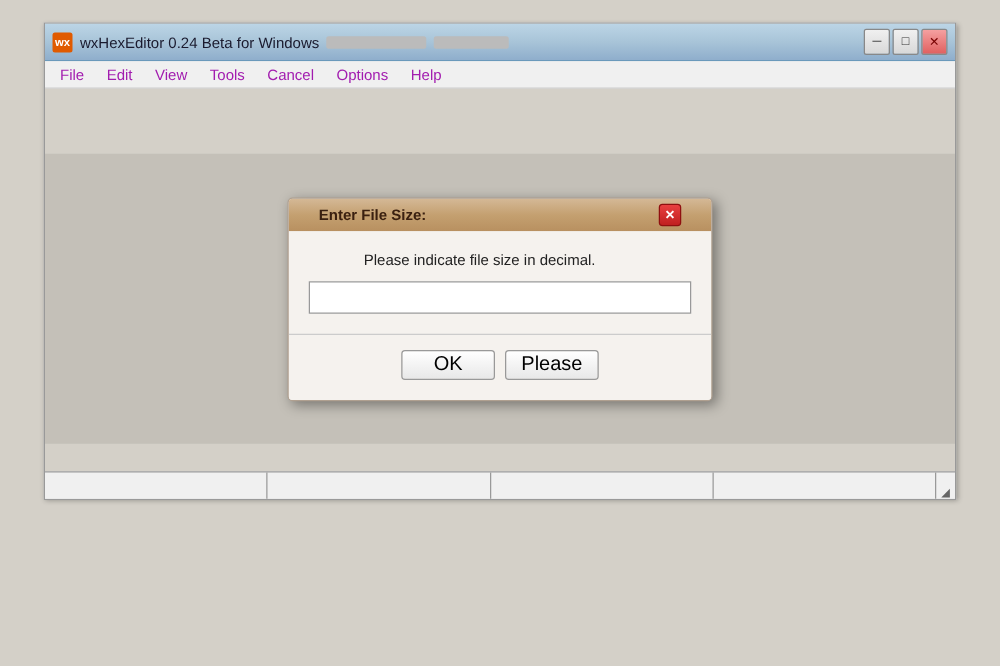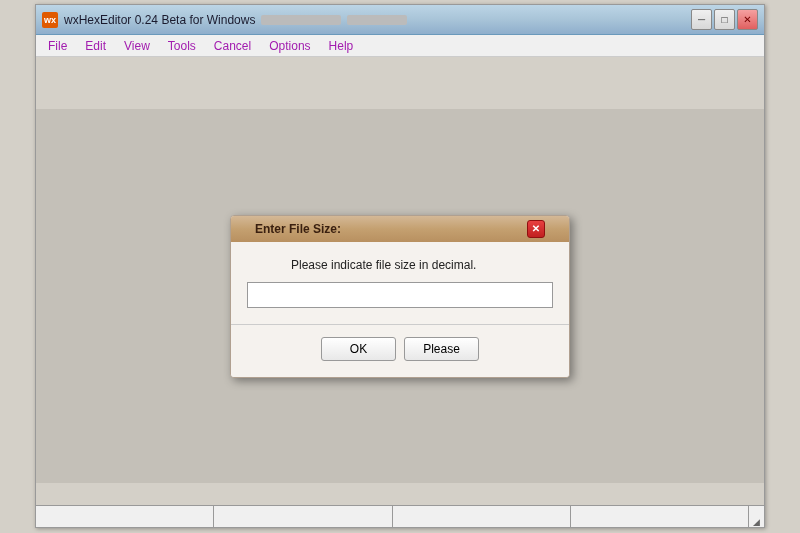--- a/index.html
+++ b/index.html
@@ -9,23 +9,23 @@
       height: 533px;
       background: #d4d0c8;
       font-family: 'Segoe UI', Tahoma, sans-serif;
       font-size: 12px;
       overflow: hidden;
     }
 
     
     .window {
       width: 730px;
-      height: 524px;
+      height: 382px;
       position: absolute;
-      top: 4px;
+      top: 18px;
       left: 35px;
       background: #f0f0f0;
       border: 1px solid #999;
       box-shadow: 1px 1px 4px rgba(0,0,0,0.3);
     }
 
     .title-bar {
       height: 30px;
       background: linear-gradient(to bottom, #bcd5e6 0%, #a8c4d8 50%, #8faecc 100%);
       display: flex;
@@ -219,21 +219,21 @@
       gap: 8px;
       padding-bottom: 4px;
     }
 
     .dialog-btn {
       width: 75px;
       height: 24px;
       background: linear-gradient(to bottom, #ffffff, #e8e8e8);
       border: 1px solid #999;
       border-radius: 3px;
-      font-size: 12px;
+      font-size: 16px;
       cursor: pointer;
       color: #000;
       display: flex;
       align-items: center;
       justify-content: center;
     }
 
     .redacted {
       display: inline-block;
       background: #bbb;

